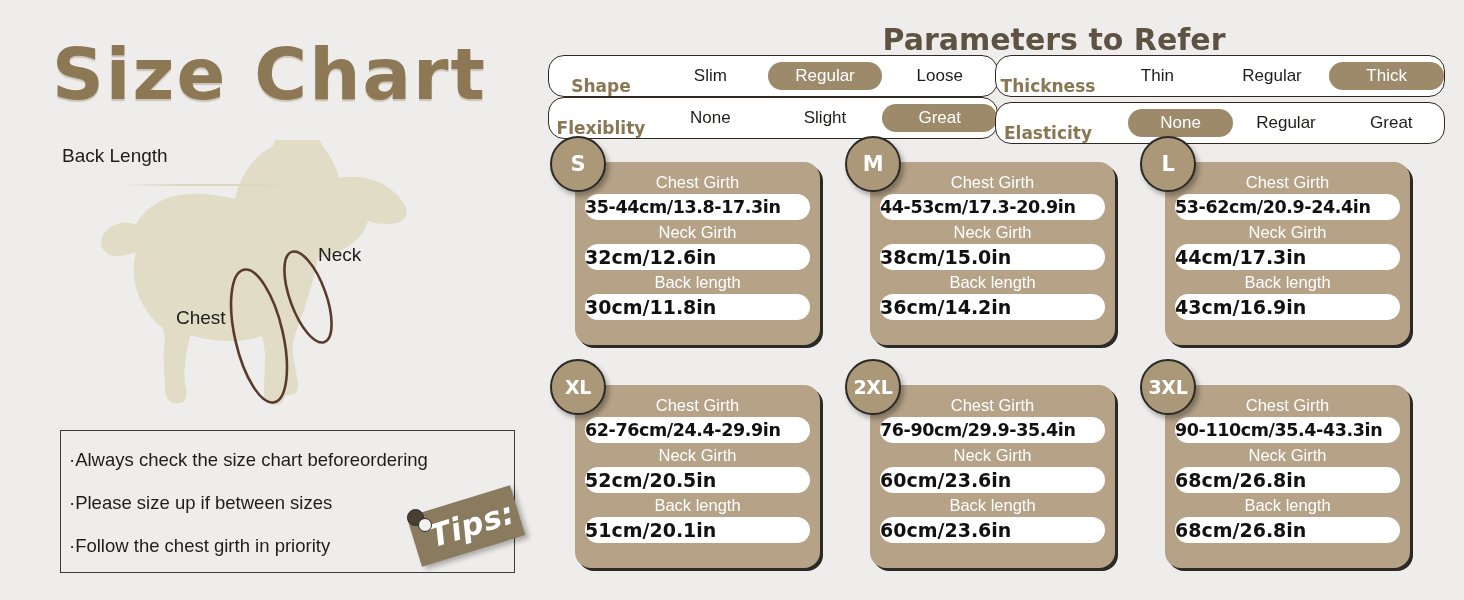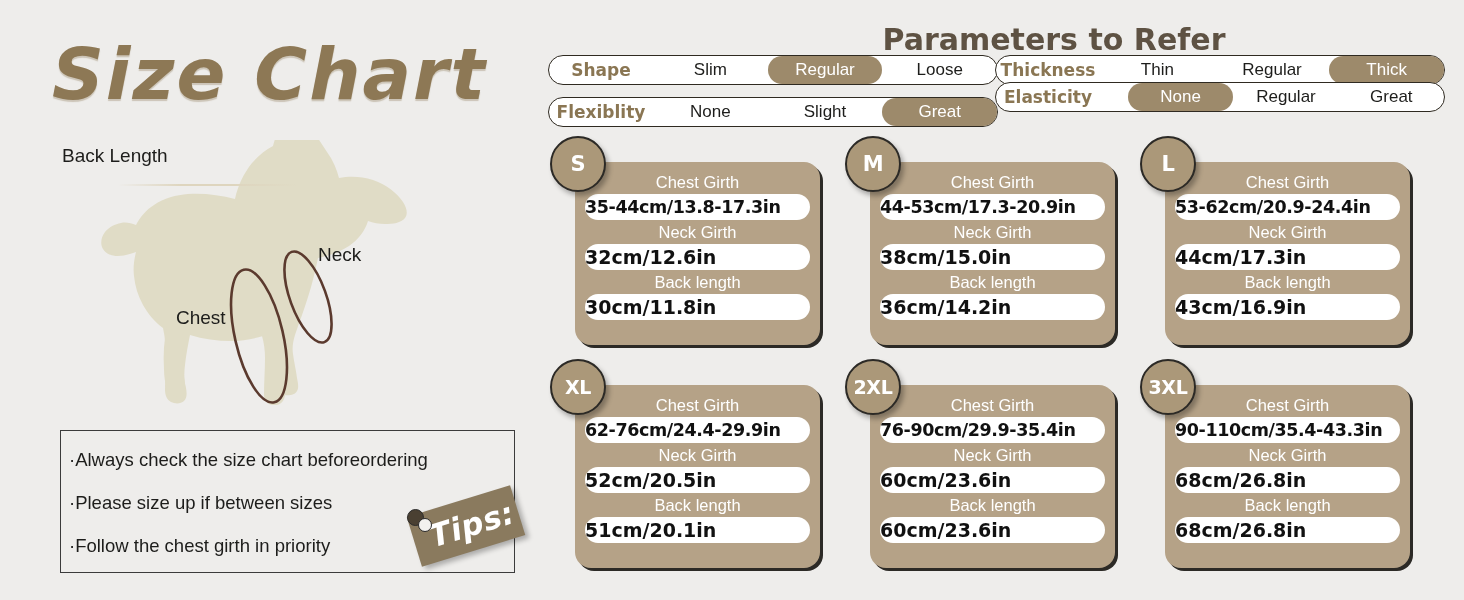--- a/index.html
+++ b/index.html
@@ -14,21 +14,20 @@
   
   .left { position: absolute; left: 0; top: 0; width: 540px; height: 600px; }
 
   .size-chart-title {
     position: absolute; left: 52px; top: 32px;
     font-size: 72px; font-weight: 700;
     color: #8d7855;
     letter-spacing: 2px;
     font-family: "DejaVu Sans", sans-serif;
     text-shadow: 0 2px 1px rgba(140,120,85,.35);
-    font-style: italic;
   }
 
   .dog-wrap { position: absolute; left: 95px; top: 140px; width: 340px; height: 265px; }
   .dog-wrap svg { display: block; }
 
   .lbl { position: absolute; color: #1d1d1b; font-size: 19px; white-space: nowrap; }
   .lbl-back   { left: 62px;  top: 145px; }
   .lbl-neck   { left: 318px; top: 244px; }
   .lbl-chest  { left: 176px; top: 307px; }
   .back-line {
@@ -80,29 +79,29 @@
   .params-title {
     position: absolute; left: 0; right: 0; top: 10px;
     text-align: center;
     font-size: 30px; font-weight: 700; color: #5e5243;
     font-family: "DejaVu Sans", sans-serif;
     margin-top: 12px;
   }
   .params-title span { display: inline-block; transform: translateX(52px); }
 
   .param-row {
-    position: absolute; height: 30px;
+    position: absolute; height: 42px;
     border: 1.6px solid #2f2a21; border-radius: 16px;
     background: #fff;
-    display: flex; align-items: center;
+    display: flex; align-items: flex-end;
   }
   .pr-a { left: 8px;  top: 55px;  width: 450px; }
   .pr-b { left: 8px;  top: 97px;  width: 450px; }
   .pr-c { left: 455px; top: 55px;  width: 450px; }
-  .pr-d { left: 455px; top: 82px;  width: 450px; gap: 28px; }
+  .pr-d { left: 455px; top: 102px;  width: 450px; gap: 28px; }
 
   .param-label {
     font-weight: 700; color: #8a7653;
     font-size: 17px; text-align: center;
     font-family: "DejaVu Sans", sans-serif;
     flex: 0 0 auto; width: 104px;
   }
   .param-opts { flex: 1; display: flex; align-items: center; height: 100%; }
   .param-opt {
     flex: 1; text-align: center; font-size: 17px; color: #1d1d1b;

